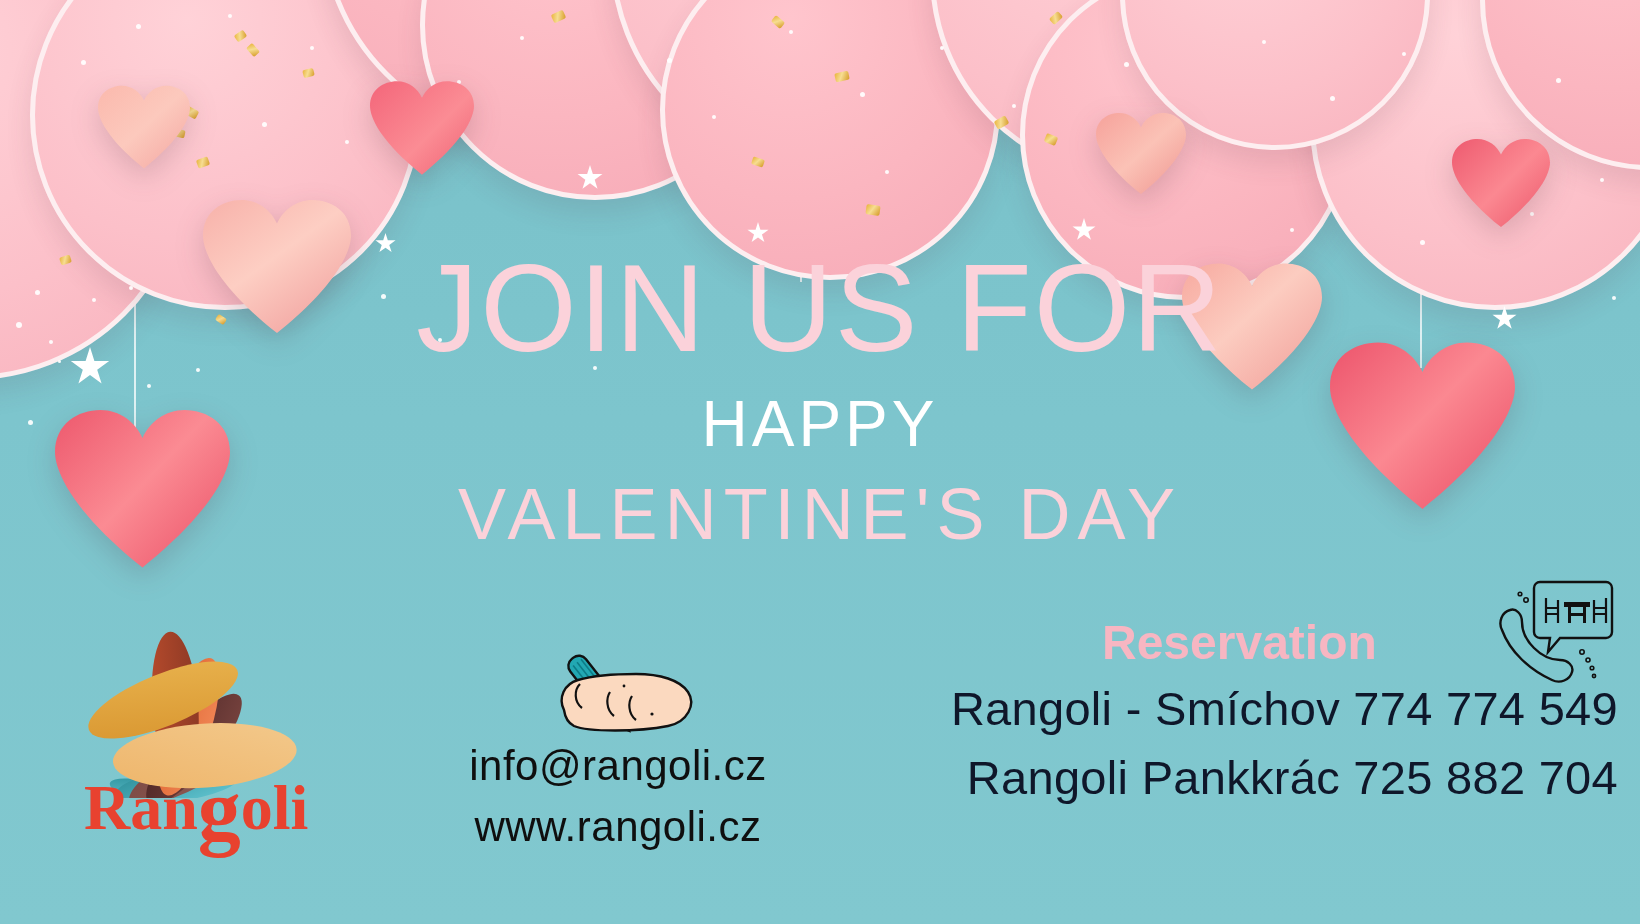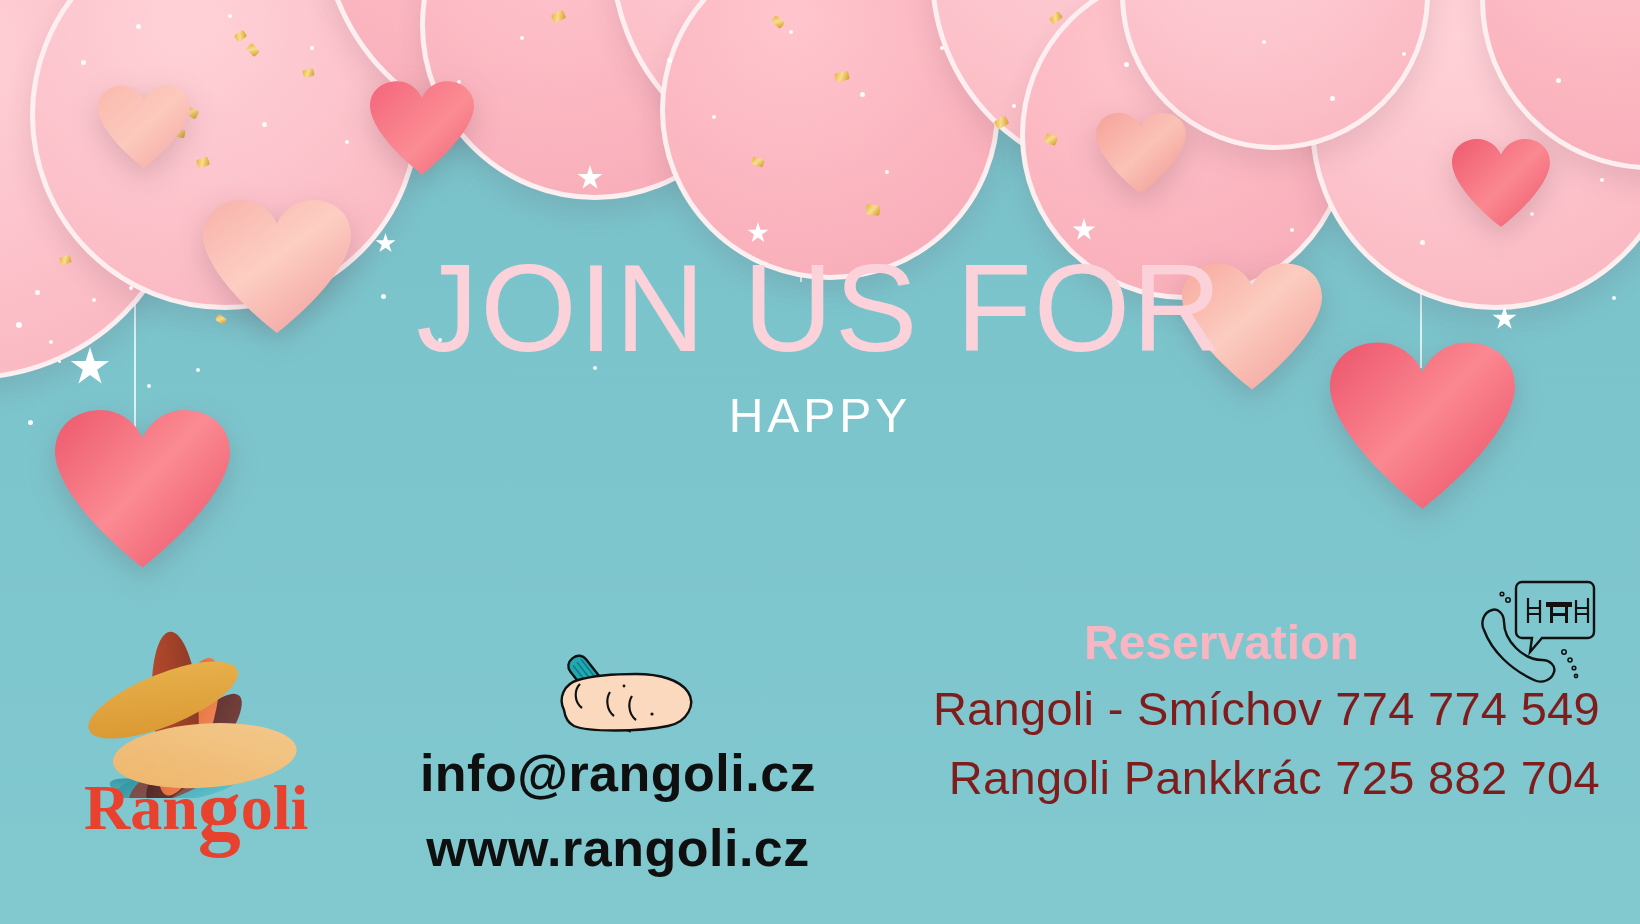--- a/index.html
+++ b/index.html
@@ -87,21 +87,21 @@
     font-size: 124px;
     line-height: 1.0;
     letter-spacing: 2px;
     font-weight: 300;
     color: #fbd2da;
     margin: 0;
     white-space: nowrap;
   }
   .happy {
     font-family: "Liberation Sans", sans-serif;
-    font-size: 48px;
+    font-size: 64px;
     line-height: 1.0;
     letter-spacing: 4px;
     font-weight: 300;
     color: #ffffff;
     margin: 22px 0 0 0;
   }
   .vday {
     font-family: "Liberation Sans", sans-serif;
     font-size: 72px;
     line-height: 1.0;
@@ -153,32 +153,32 @@
     position: absolute;
     left: 408px;
     top: 640px;
     width: 420px;
     z-index: 7;
     text-align: center;
   }
   .hand-icon { margin: 0 auto; display: block; }
   .contact-line {
     font-family: "Liberation Sans", sans-serif;
-    font-size: 52px;
-    font-weight: 700;
+    font-size: 42px;
+    font-weight: 400;
     color: #0f0f0f;
     letter-spacing: .5px;
     line-height: 1.45;
     white-space: nowrap;
   }
 
   
   .reservation {
     position: absolute;
-    left: 842px;
+    left: 860px;
     top: 618px;
     width: 760px;
     z-index: 7;
   }
   .reservation-title {
     font-family: "Liberation Sans", sans-serif;
     font-size: 48px;
     font-weight: 700;
     color: #f7b6c2;
     margin: 0;
@@ -188,21 +188,21 @@
   }
   .phone-icon {
     position: absolute;
     right: 6px;
     top: -40px;
   }
   .res-line {
     font-family: "Liberation Sans", sans-serif;
     font-size: 47px;
     font-weight: 300;
-    color: #7f1d1d;
+    color: #0f172a;
     white-space: nowrap;
     line-height: 1.47;
     letter-spacing: .3px;
     margin: 0;
     text-align: right;
     padding-right: 2px;
   }
   .res-lines { margin-top: 6px; }
 </style>
 </head>
@@ -407,20 +407,21 @@
             <stop offset="100%" stop-color="#ea4a63"></stop>
       </linearGradient>
         </defs>
       <path d="M50 90 C 10 58, 0 35, 0 24 C 0 8, 13 0, 26 0 C 37 0, 46 7, 50 16 C 54 7, 63 0, 74 0 C 87 0, 100 8, 100 24 C 100 35, 90 58, 50 90 Z" fill="url(#hg8)"></path>
     </svg>
   </div>
 
   <div class="headline-wrap">
     <div class="join-us">JOIN US FOR</div>
     <div class="happy">HAPPY</div>
+    <div class="vday">VALENTINE'S DAY</div>
   </div>
 
   <div class="logo">
     <svg width="290" height="170" viewBox="0 0 290 170">
       <defs>
         <linearGradient id="p1" x1="1" y1="1" x2="0" y2="0">
             <stop offset="0%" stop-color="#2a8f9b"></stop>
             <stop offset="100%" stop-color="#7fd9e3"></stop>
           </linearGradient>
         <linearGradient id="p2" x1="1" y1="1" x2="0" y2="0">

